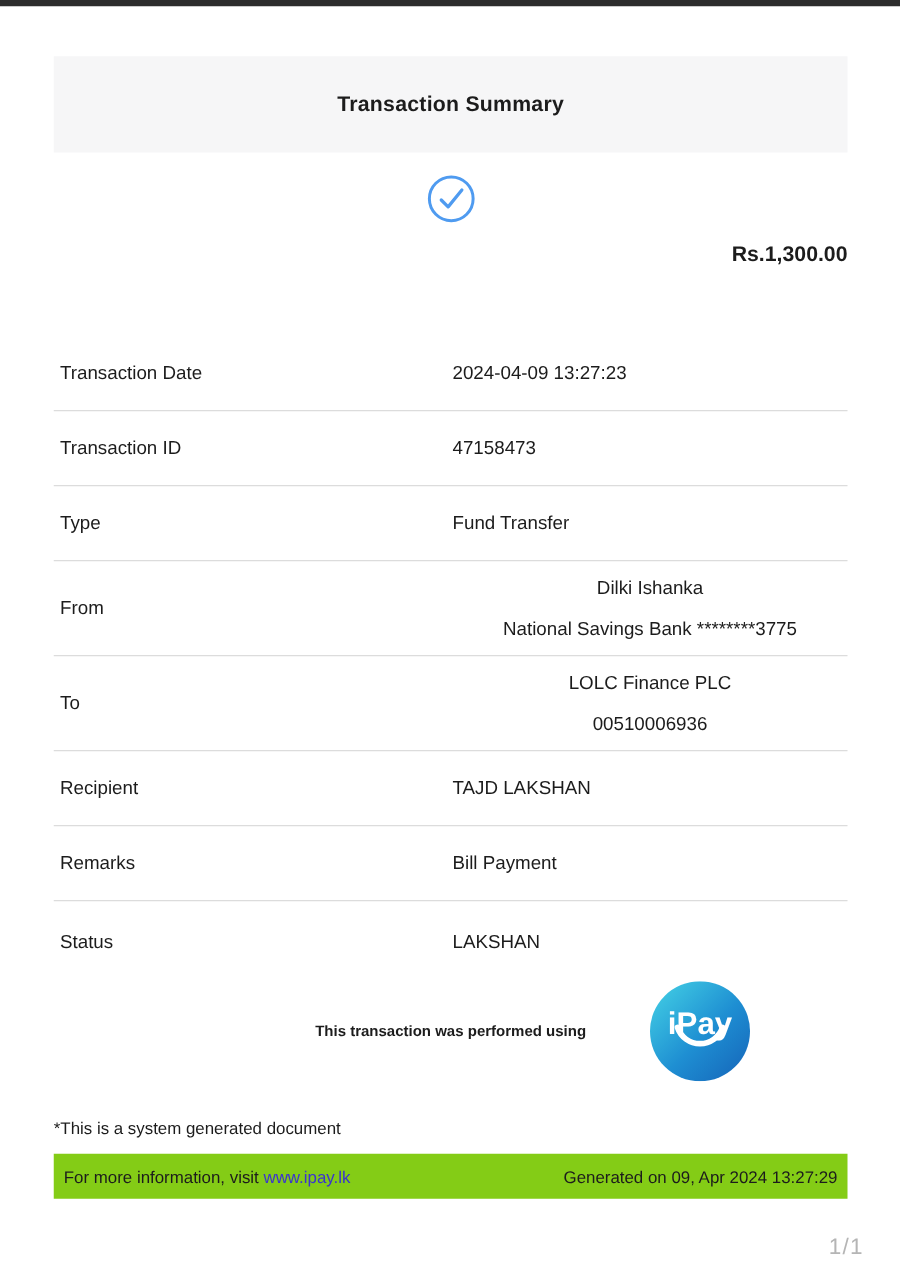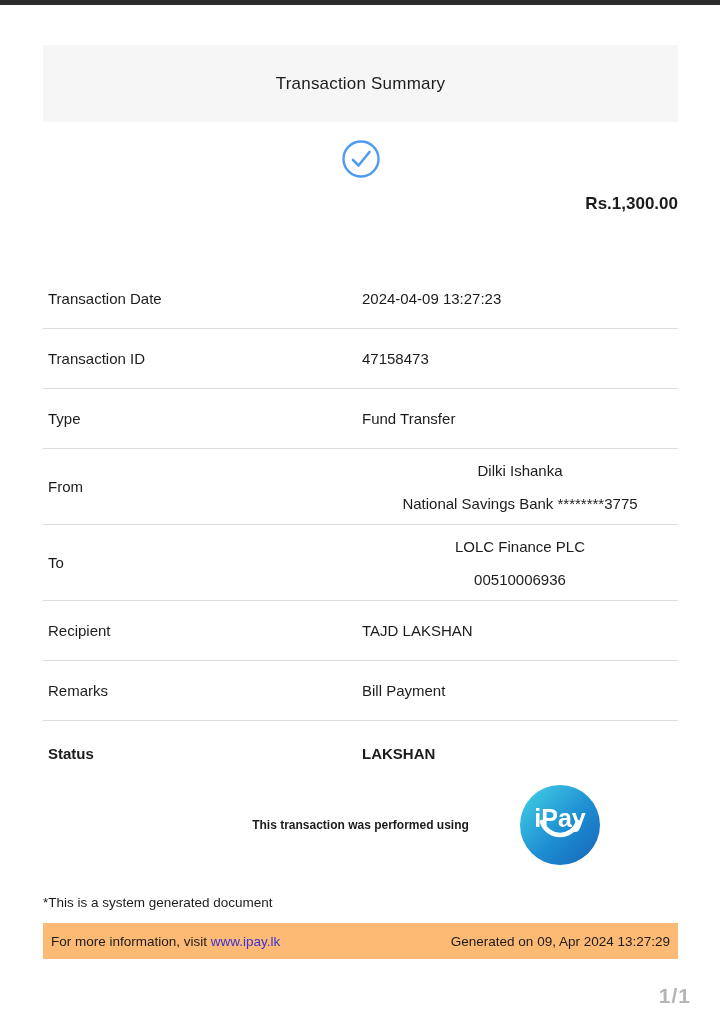--- a/index.html
+++ b/index.html
@@ -11,67 +11,67 @@
     position: relative;
     overflow: hidden;
   }
   .top-bar { height: 5px; background: #2c2c2c; width: 100%; }
   .content { margin-left: 43px; width: 635px; }
 
   .header-bar {
     margin-top: 40px; height: 77px; background: #f6f6f7;
     display: flex; align-items: center; justify-content: center;
   }
-  .header-bar span { font-weight: normal; font-size: 17px; letter-spacing: 0.2px; }
+  .header-bar span { font-weight: bold; font-size: 17px; letter-spacing: 0.2px; }
 
   .check-wrap { margin-top: 17px; display: flex; justify-content: center; }
 
   .amount {
     margin-top: 15px; text-align: right;
     font-weight: bold; font-size: 17px;
   }
 
   .details { margin-top: 55px; }
   .row {
     display: flex; align-items: center;
     border-bottom: 1px solid #dcdcdc;
     min-height: 60px; font-size: 15px;
     padding-left: 5px; box-sizing: border-box;
   }
-  .row:last-child { border-bottom: none; min-height: 64px; font-weight: bold; }
+  .row:last-child { border-bottom: none; min-height: 64px; }
   .row.multi { min-height: 76px; }
   .row.multi .row-value { line-height: 33px; text-align: center; }
   .row-label { width: 314px; flex-shrink: 0; }
   .row-values { flex: 1; }
 
   .performed { position: relative; height: 80px; }
   .performed-text {
     position: absolute; left: 0; right: 0; top: 50%;
     transform: translateY(-50%);
     text-align: center; font-weight: bold; font-size: 12px;
   }
   .ipay-logo { position: absolute; left: 477px; top: 0; width: 80px; height: 80px; }
   .ipay-logo svg text {
     font-family: "Liberation Sans", sans-serif;
     font-weight: bold;
   }
 
   .system-note { margin-top: 30px; font-size: 13.5px; }
 
   .footer-bar {
-    margin-top: 13px; height: 36px; background: #fdba74;
+    margin-top: 13px; height: 36px; background: #84cc16;
     display: flex; align-items: center; justify-content: space-between;
     padding: 0 8px; box-sizing: border-box; font-size: 13.5px;
   }
   .footer-left { white-space: pre-wrap; }
   .link { color: #3a33d1; text-decoration: none; cursor: pointer; }
 
   .page-indicator {
     position: absolute; right: 29px; bottom: 10px;
-    color: #b5b5b5; font-size: 21px; font-weight: bold;
+    color: #b5b5b5; font-size: 18px; font-weight: normal;
     letter-spacing: 1px;
   }
 </style>
 </head>
 <body>
 
 <div class="page">
 
   <div class="top-bar"></div>
 

